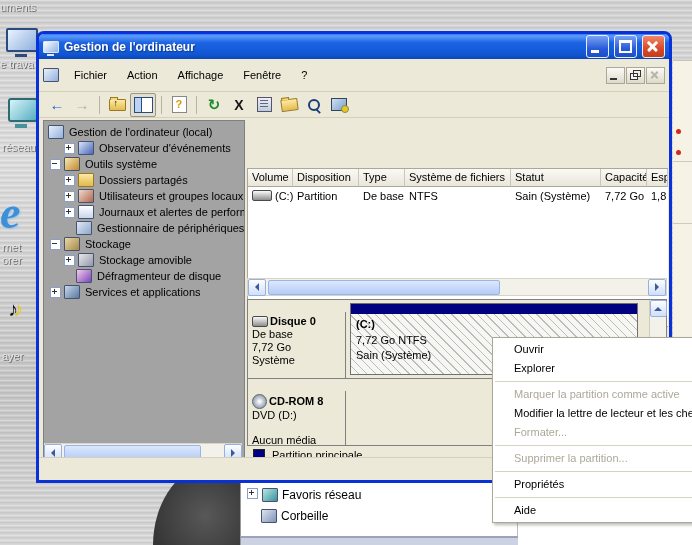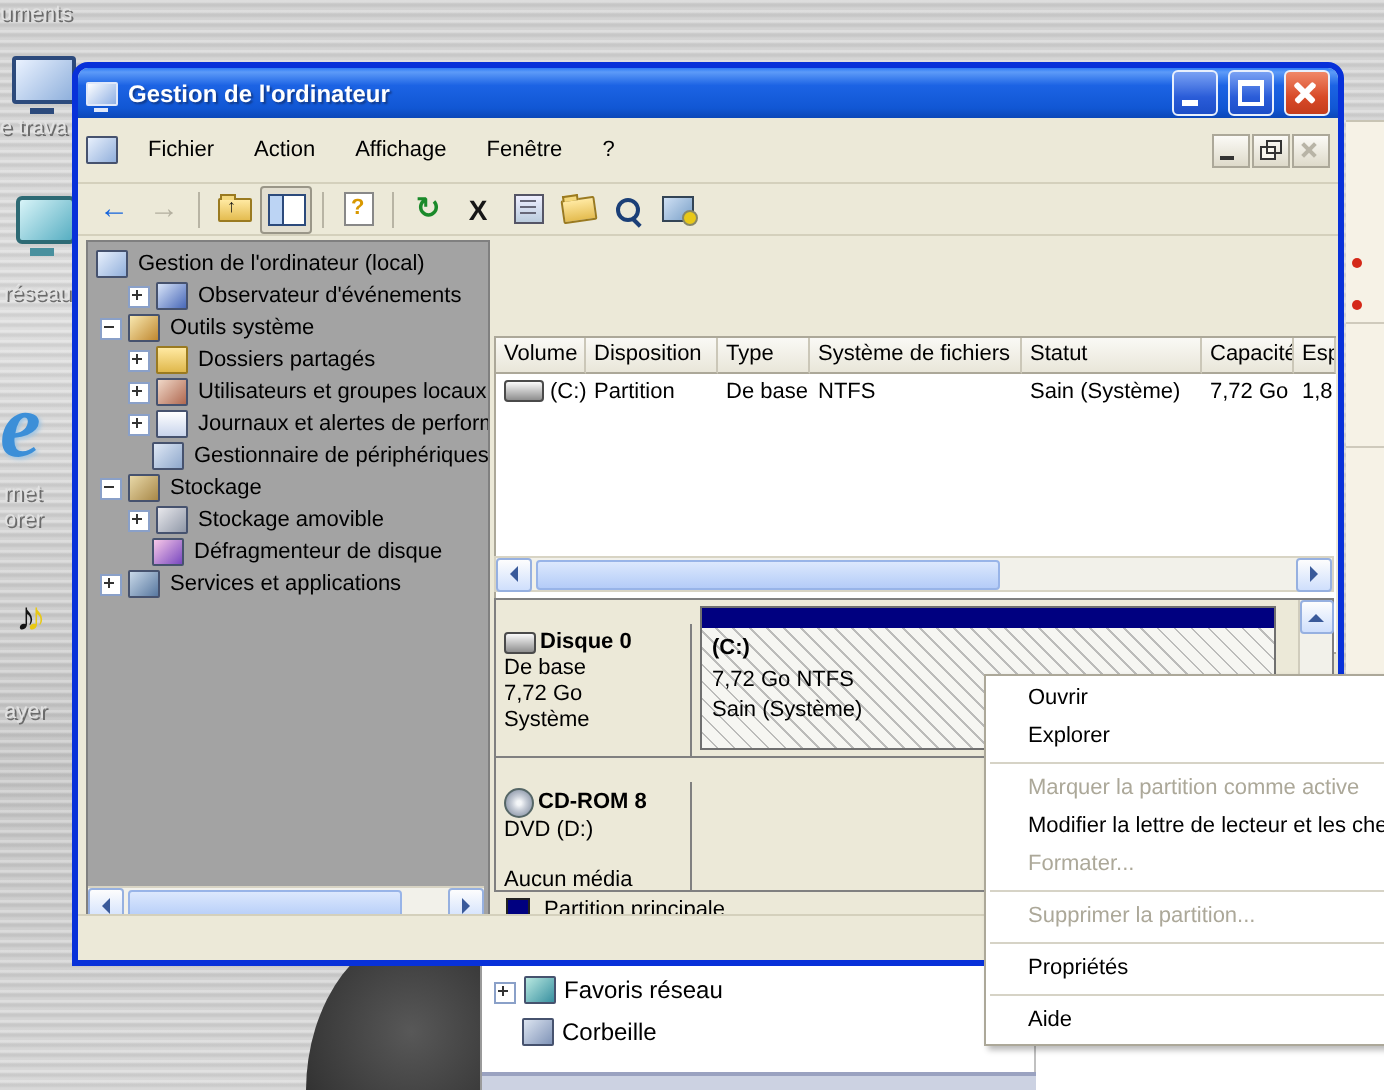--- a/index.html
+++ b/index.html
@@ -20,21 +20,21 @@
     text-shadow:1px 1px 2px #9cc4e4;}
   .dt-ico-note{position:absolute;font-size:20px;color:#141414;}
   .dt-ico-note b{color:#e8c814;font-weight:normal;margin-left:-5px;}
   #speaker{position:absolute;left:153px;top:463px;width:125px;height:165px;border-radius:50%;
     background:radial-gradient(circle at 42% 32%,#585858,#2a2a2a 55%,#161616 85%);}
   
   #bg-explorer{position:absolute;left:240px;top:483px;width:452px;height:62px;background:#fff;border-left:1px solid #9a9a9a;}
   #bg-explorer .vline{position:absolute;left:276px;top:0;width:1px;height:54px;background:#c0c0c0;}
   #bg-explorer .hline{position:absolute;left:0;top:53px;width:277px;height:2px;background:#9aa2c0;}
   #bg-explorer .foot{position:absolute;left:0;top:55px;width:277px;height:7px;background:#ccd2e2;}
-  .bgx-row{position:absolute;display:flex;align-items:flex-end;gap:4px;font-size:12px;}
+  .bgx-row{position:absolute;display:flex;align-items:flex-start;gap:4px;font-size:12px;}
   #bg-strip{position:absolute;left:673px;top:60px;width:19px;height:423px;background:#f6f2e6;border-top:1px solid #c8c4b4;}
   #bg-strip .dot{position:absolute;left:3px;width:5px;height:5px;border-radius:50%;background:#d42818;}
   #bg-strip .ln{position:absolute;left:0;width:19px;height:1px;background:#cfcabc;}
   
   .exp{width:9px;height:9px;border:1px solid #8aa0c8;background:#fff;position:relative;flex:none;}
   .exp::before,.exp.minus::before{content:"";position:absolute;left:1px;top:3px;width:5px;height:1px;background:#333;}
   .exp.plus::after{content:"";position:absolute;left:3px;top:1px;width:1px;height:5px;background:#333;}
   .ti{width:14px;height:12px;border:1px solid #46526e;border-radius:1px;flex:none;}
   .ti.comp{background:linear-gradient(135deg,#e8f0fc,#92b0dc);}
   .ti.tools{background:linear-gradient(135deg,#f8e8b0,#c08830);}

